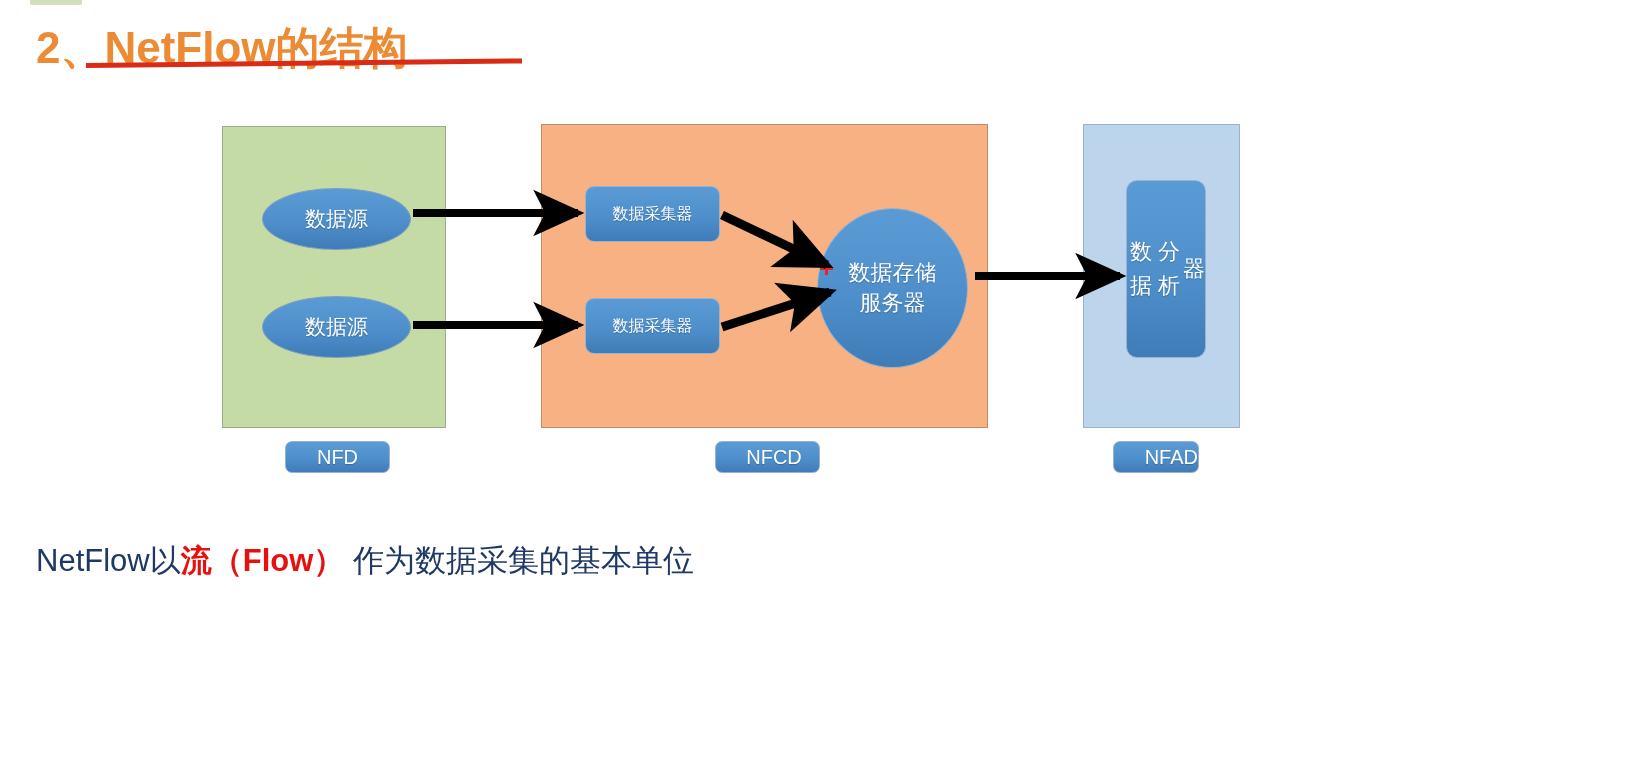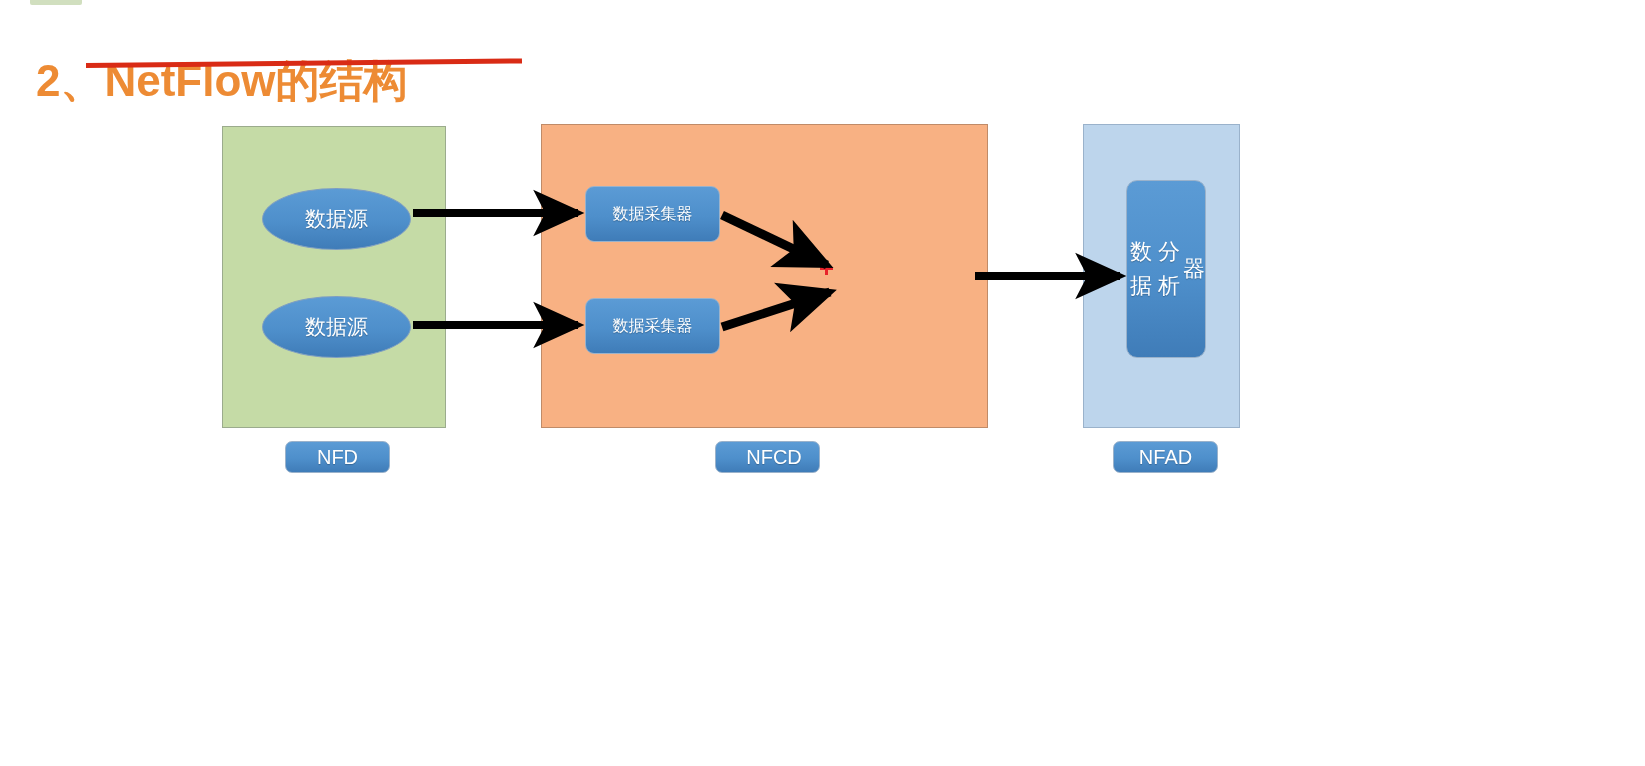--- a/index.html
+++ b/index.html
@@ -26,21 +26,20 @@
     opacity: 0.85;
     border-radius: 0 0 2px 2px;
   }
 
   
   #title-block {
     position: absolute;
     left: 36px;
     top: 22px;
     height: 56px;
-    margin-top: 33px;
   }
   #title-text {
     font-size: 44px;
     font-weight: bold;
     color: #ED8B34;
     letter-spacing: 0px;
     white-space: nowrap;
     line-height: 52px;
   }
   #title-underline {
@@ -165,21 +164,21 @@
     color: #ffffff;
     font-size: 20px;
     display: flex;
     align-items: center;
     justify-content: center;
     height: 32px;
     text-shadow: 0 1px 1px rgba(0,0,0,0.22);
   }
   #cap-nfd  { left: 285px;  top: 441px; width: 105px; text-align: right; }
   #cap-nfcd { left: 715px;  top: 441px; width: 105px; padding-left: 13px; }
-  #cap-nfad { left: 1113px; top: 441px; width: 105px; }
+  #cap-nfad { left: 1113px; top: 441px; width: 86px; justify-content: flex-end; }
 
   
   #arrows {
     position: absolute;
     left: 0; top: 0;
     width: 1645px; height: 500px;
     pointer-events: none;
   }
 
   
@@ -229,20 +228,24 @@
   <div class="node ellipse" id="src-2">
     <span>数据源</span>
   </div>
 
   <div class="zone" id="zone-nfcd"></div>
   <div class="node collector" id="col-1">
     <span>数据采集器</span>
   </div>
   <div class="node collector" id="col-2">
     <span>数据采集器</span>
+  </div>
+  <div class="node" id="store-circle">
+    <span>数据存储</span>
+    <span>服务器</span>
   </div>
   <div id="plus-marker"></div>
 
   <div class="zone" id="zone-nfad"></div>
   <div class="node" id="analyzer">
     <span>数据</span>
     <span>分析</span>
     <span>器</span>
   </div>
 
@@ -269,14 +272,15 @@
   </div>
   <div class="zone-caption" id="cap-nfcd">
     <span>NFCD</span>
   </div>
   <div class="zone-caption" id="cap-nfad">
     <span>NFAD</span>
   </div>
 </div>
 
 <div id="body-text">
+  <div id="line-1"><span>NetFlow以</span><span class="hl">流（Flow）</span><span> 作为数据采集的基本单位</span></div>
 
 </div>
 
 </body></html>

